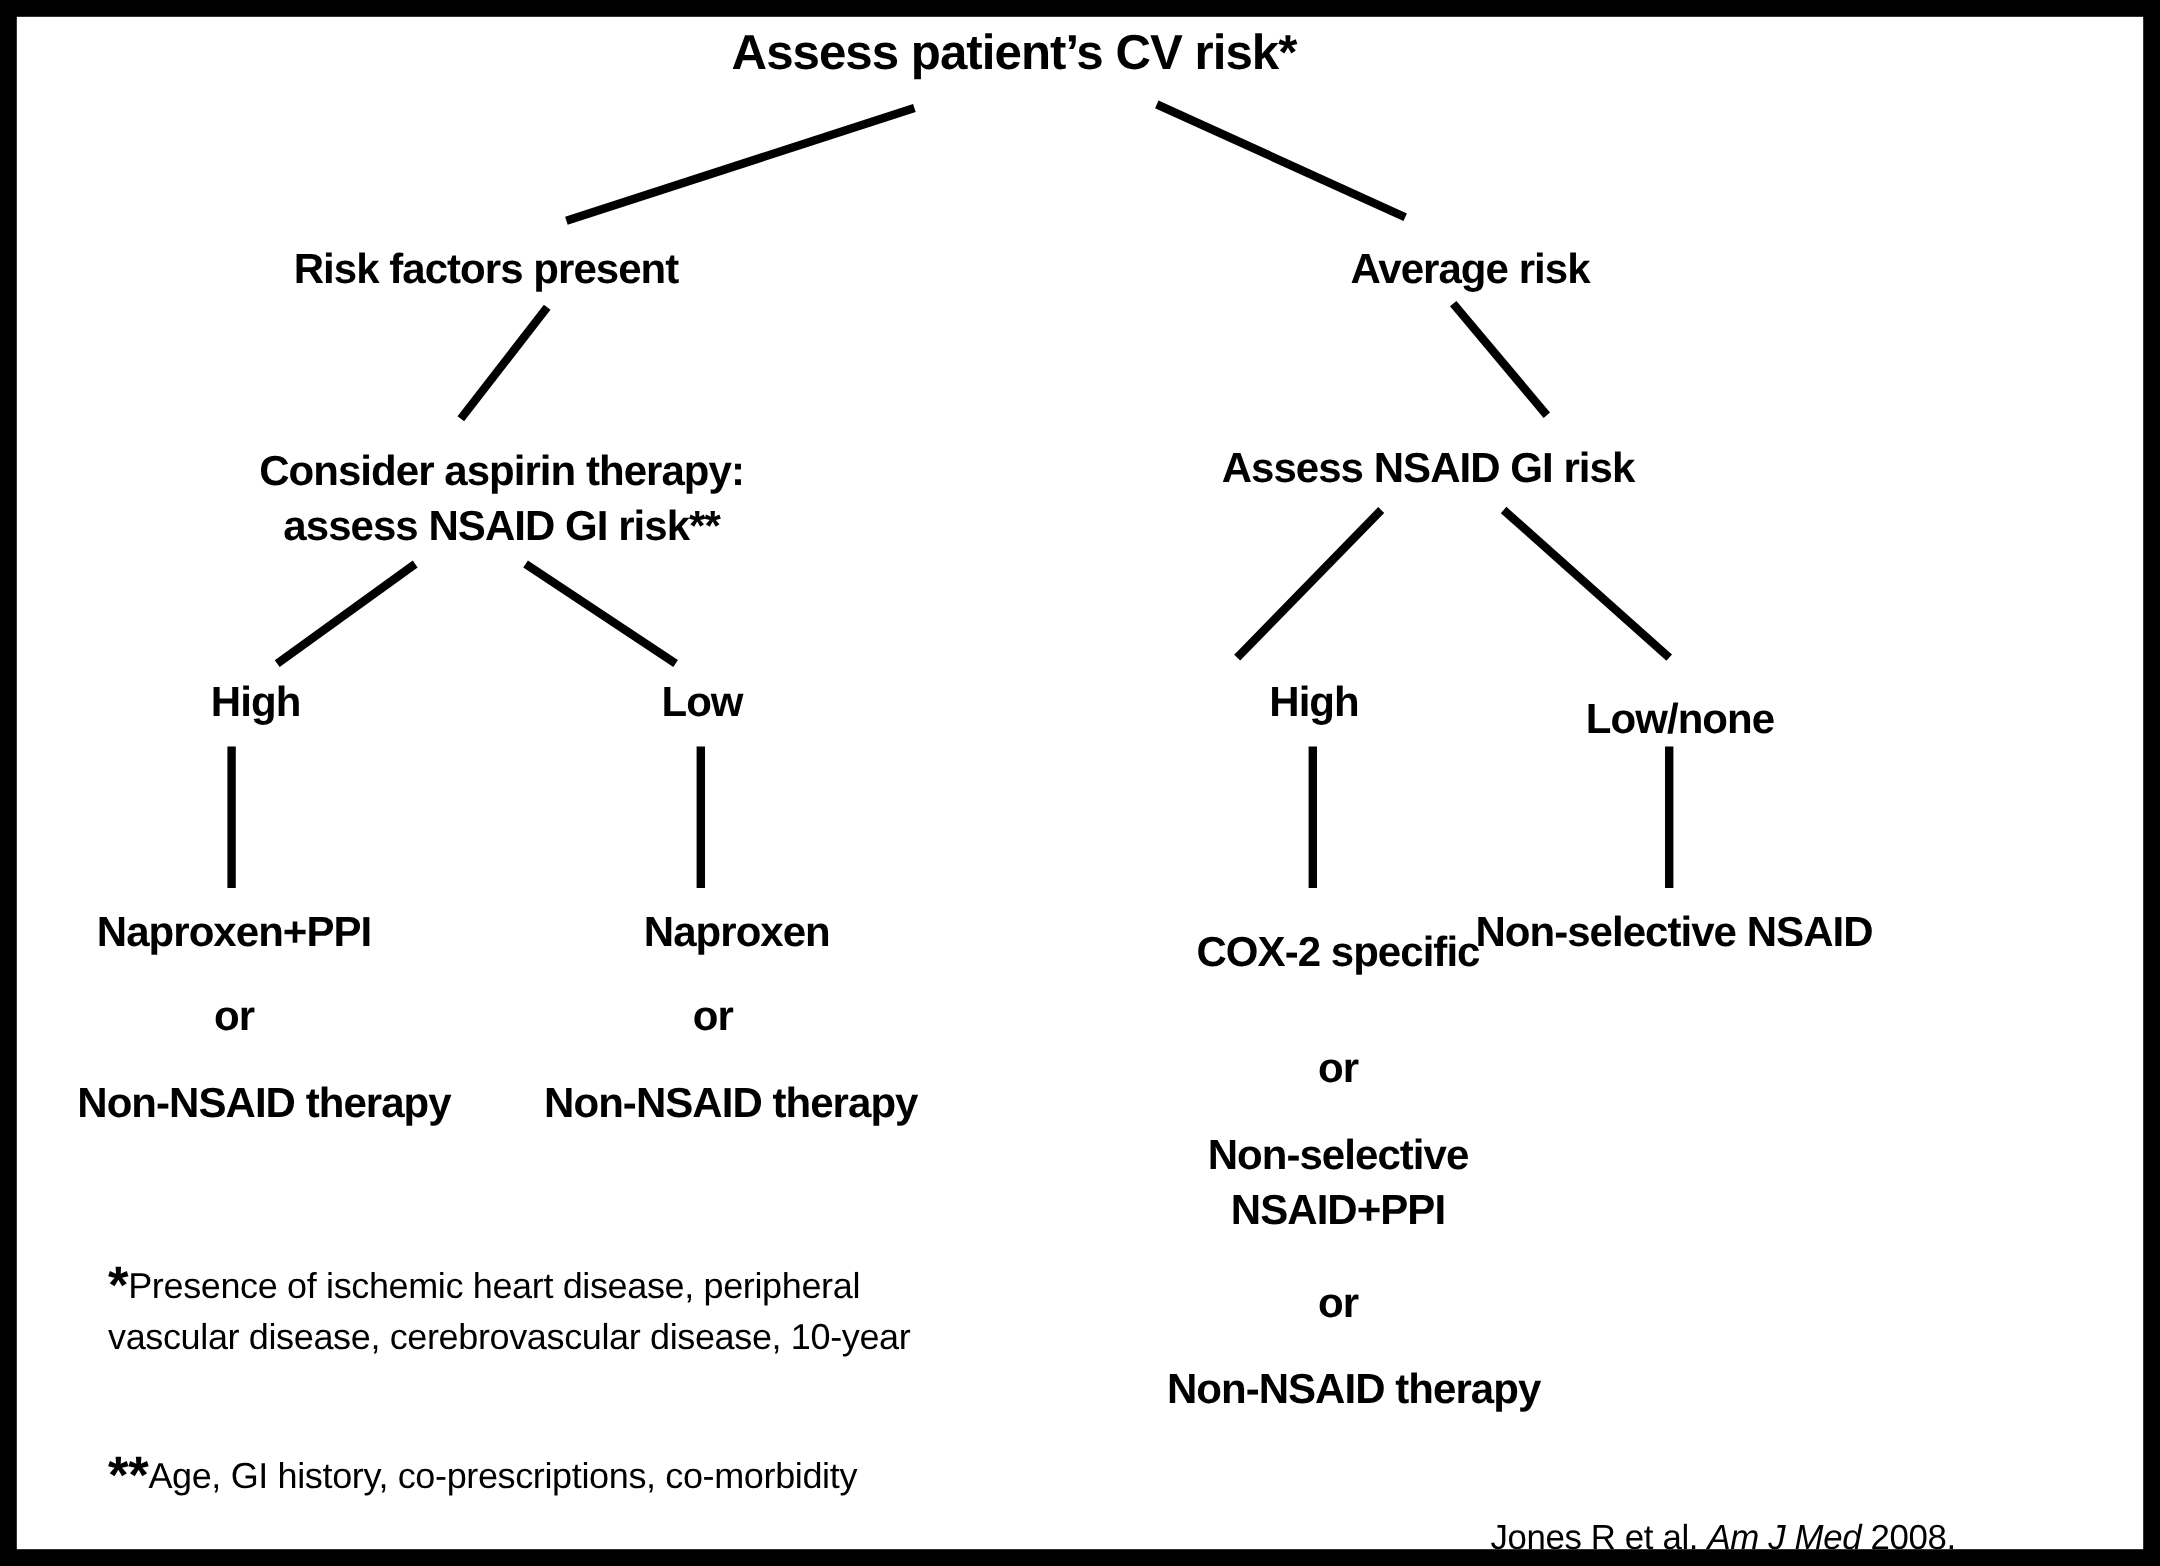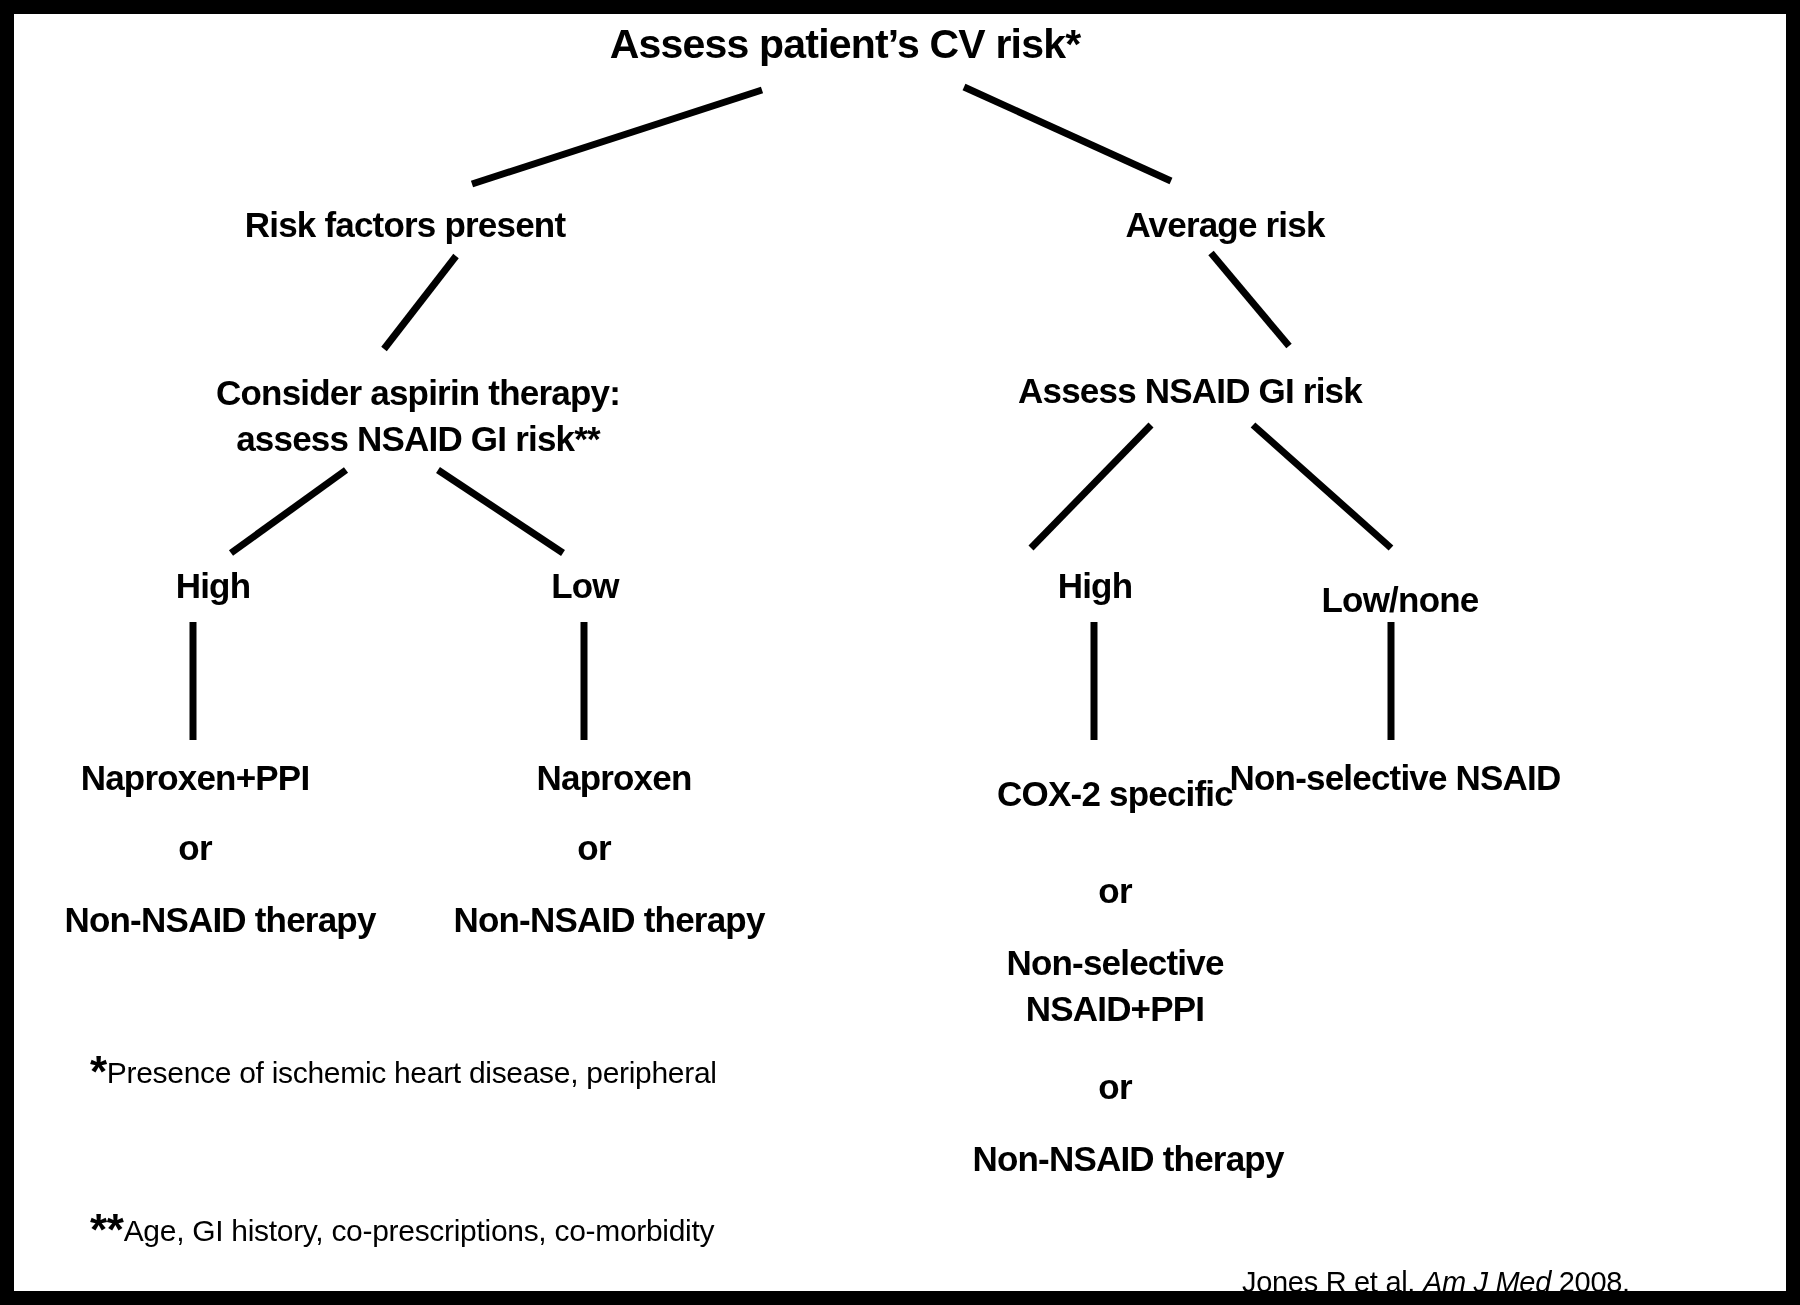--- a/index.html
+++ b/index.html
@@ -124,20 +124,21 @@
     <div>Non-selective</div>
     <div>NSAID+PPI</div>
   </div>
   <div class="node" style="left:1101px; top:1072px;">or</div>
   <div class="node" style="left:1114px; top:1144px;">Non-NSAID therapy</div>
 
   <div class="node" style="left:1381px; top:763px;">Non-selective NSAID</div>
 
   <div class="footnote" style="left:76px; top:1038px;">
     <div><span class="fn-marker">*</span><span>Presence of ischemic heart disease, peripheral</span></div>
+    <div>vascular disease, cerebrovascular disease, 10-year</div>
   </div>
 
   <div class="footnote" style="left:76px; top:1196px;">
     <div><span class="fn-marker">**</span><span>Age, GI history, co-prescriptions, co-morbidity</span></div>
   </div>
 
   <div class="citation" style="left:1192px; top:1252px;margin-left:36px;">
     <span>Jones R et al. </span><span class="journal">Am J Med</span><span> 2008.</span>
   </div>
 

